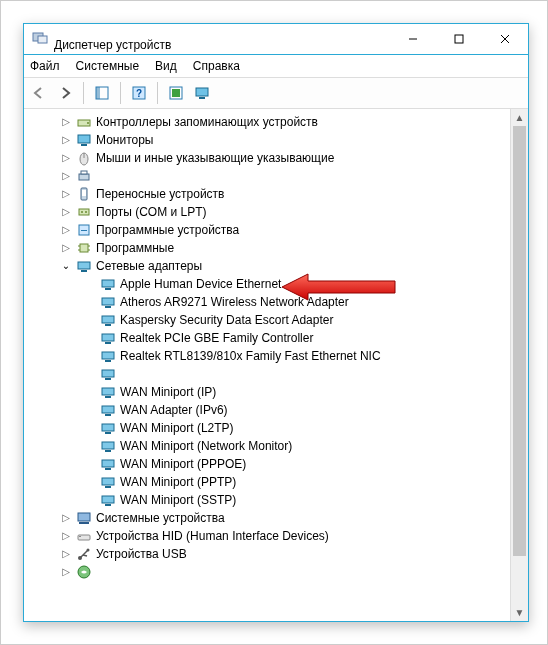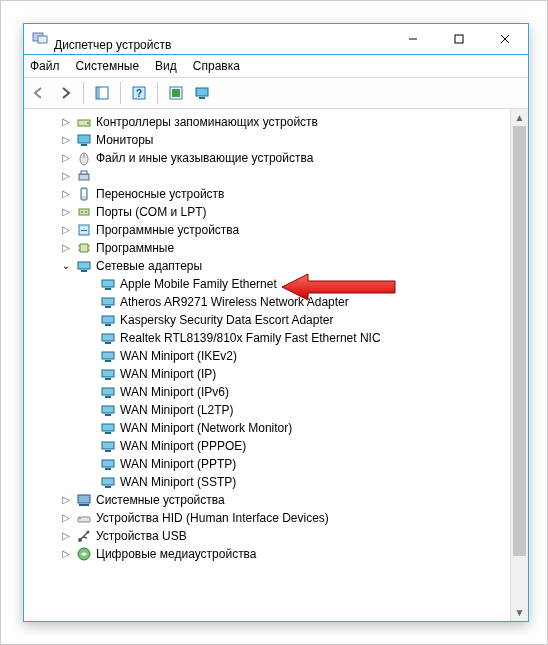--- a/index.html
+++ b/index.html
@@ -151,21 +151,21 @@
           <span class="lbl">Мониторы</span>
         </div>
         <div class="node" style="padding-left:46px">
           <span class="exp" style="position:absolute;left:30px;">▷</span>
           <span class="ico">
             <svg width="16" height="16">
               <ellipse cx="8" cy="9" rx="4" ry="6" fill="#e5e5e5" stroke="#888"></ellipse>
               <line x1="8" y1="3" x2="8" y2="8" stroke="#888"></line>
             </svg>
           </span>
-          <span class="lbl">Файл и иные указывающие устройства</span>
+          <span class="lbl">Мыши и иные указывающие указывающие</span>
         </div>
         <div class="node" style="padding-left:46px">
           <span class="exp" style="position:absolute;left:30px;">▷</span>
           <span class="ico">
             <svg width="16" height="16">
               <rect x="3" y="6" width="10" height="6" fill="#c7d7e5" stroke="#4a6a8a"></rect>
               <rect x="5" y="3" width="6" height="3" fill="#fff" stroke="#4a6a8a"></rect>
             </svg>
           </span>
         </div>
@@ -226,21 +226,21 @@
           <span class="lbl">Сетевые адаптеры</span>
         </div>
         <div class="node" style="padding-left:70px">
           <span class="exp" style="position:absolute;left:54px;"></span>
           <span class="ico">
             <svg width="16" height="16">
               <rect x="2" y="4" width="12" height="7" fill="#7ec8e8" stroke="#1a6a90"></rect>
               <rect x="5" y="12" width="6" height="2" fill="#1a6a90"></rect>
             </svg>
           </span>
-          <span class="lbl">Apple Mobile Family Ethernet</span>
+          <span class="lbl">Apple Human Device Ethernet</span>
         </div>
         <div class="node" style="padding-left:70px">
           <span class="exp" style="position:absolute;left:54px;"></span>
           <span class="ico">
             <svg width="16" height="16">
               <rect x="2" y="4" width="12" height="7" fill="#7ec8e8" stroke="#1a6a90"></rect>
               <rect x="5" y="12" width="6" height="2" fill="#1a6a90"></rect>
             </svg>
           </span>
           <span class="lbl">Atheros AR9271 Wireless Network Adapter</span>
@@ -256,51 +256,60 @@
           <span class="lbl">Kaspersky Security Data Escort Adapter</span>
         </div>
         <div class="node" style="padding-left:70px">
           <span class="exp" style="position:absolute;left:54px;"></span>
           <span class="ico">
             <svg width="16" height="16">
               <rect x="2" y="4" width="12" height="7" fill="#7ec8e8" stroke="#1a6a90"></rect>
               <rect x="5" y="12" width="6" height="2" fill="#1a6a90"></rect>
             </svg>
           </span>
+          <span class="lbl">Realtek PCIe GBE Family Controller</span>
+        </div>
+        <div class="node" style="padding-left:70px">
+          <span class="exp" style="position:absolute;left:54px;"></span>
+          <span class="ico">
+            <svg width="16" height="16">
+              <rect x="2" y="4" width="12" height="7" fill="#7ec8e8" stroke="#1a6a90"></rect>
+              <rect x="5" y="12" width="6" height="2" fill="#1a6a90"></rect>
+            </svg>
+          </span>
           <span class="lbl">Realtek RTL8139/810x Family Fast Ethernet NIC</span>
         </div>
         <div class="node" style="padding-left:70px">
           <span class="exp" style="position:absolute;left:54px;"></span>
           <span class="ico">
             <svg width="16" height="16">
               <rect x="2" y="4" width="12" height="7" fill="#7ec8e8" stroke="#1a6a90"></rect>
               <rect x="5" y="12" width="6" height="2" fill="#1a6a90"></rect>
             </svg>
           </span>
-          <span class="lbl">WAN Miniport (IKEv2)</span>
         </div>
         <div class="node" style="padding-left:70px">
           <span class="exp" style="position:absolute;left:54px;"></span>
           <span class="ico">
             <svg width="16" height="16">
               <rect x="2" y="4" width="12" height="7" fill="#7ec8e8" stroke="#1a6a90"></rect>
               <rect x="5" y="12" width="6" height="2" fill="#1a6a90"></rect>
             </svg>
           </span>
           <span class="lbl">WAN Miniport (IP)</span>
         </div>
         <div class="node" style="padding-left:70px">
           <span class="exp" style="position:absolute;left:54px;"></span>
           <span class="ico">
             <svg width="16" height="16">
               <rect x="2" y="4" width="12" height="7" fill="#7ec8e8" stroke="#1a6a90"></rect>
               <rect x="5" y="12" width="6" height="2" fill="#1a6a90"></rect>
             </svg>
           </span>
-          <span class="lbl">WAN Miniport (IPv6)</span>
+          <span class="lbl">WAN Adapter (IPv6)</span>
         </div>
         <div class="node" style="padding-left:70px">
           <span class="exp" style="position:absolute;left:54px;"></span>
           <span class="ico">
             <svg width="16" height="16">
               <rect x="2" y="4" width="12" height="7" fill="#7ec8e8" stroke="#1a6a90"></rect>
               <rect x="5" y="12" width="6" height="2" fill="#1a6a90"></rect>
             </svg>
           </span>
           <span class="lbl">WAN Miniport (L2TP)</span>
@@ -378,21 +387,20 @@
           <span class="lbl">Устройства USB</span>
         </div>
         <div class="node" style="padding-left:46px">
           <span class="exp" style="position:absolute;left:30px;">▷</span>
           <span class="ico">
             <svg width="16" height="16">
               <circle cx="8" cy="8" r="6" fill="#7bc47b" stroke="#2a7a2a"></circle>
               <path d="M5 8 Q8 5 11 8 Q8 11 5 8" fill="#fff"></path>
             </svg>
           </span>
-          <span class="lbl">Цифровые медиаустройства</span>
         </div>
       </div>
     <div class="scrollbar">
       <div class="sb-btn">▲</div>
       <div class="sb-thumb"></div>
       <div class="sb-btn" style="position:absolute;bottom:0;left:0;right:0;">▼</div>
     </div>
 
     <svg class="arrow-callout" style="left:258px;top:163px;" width="115" height="30">
       <defs>

